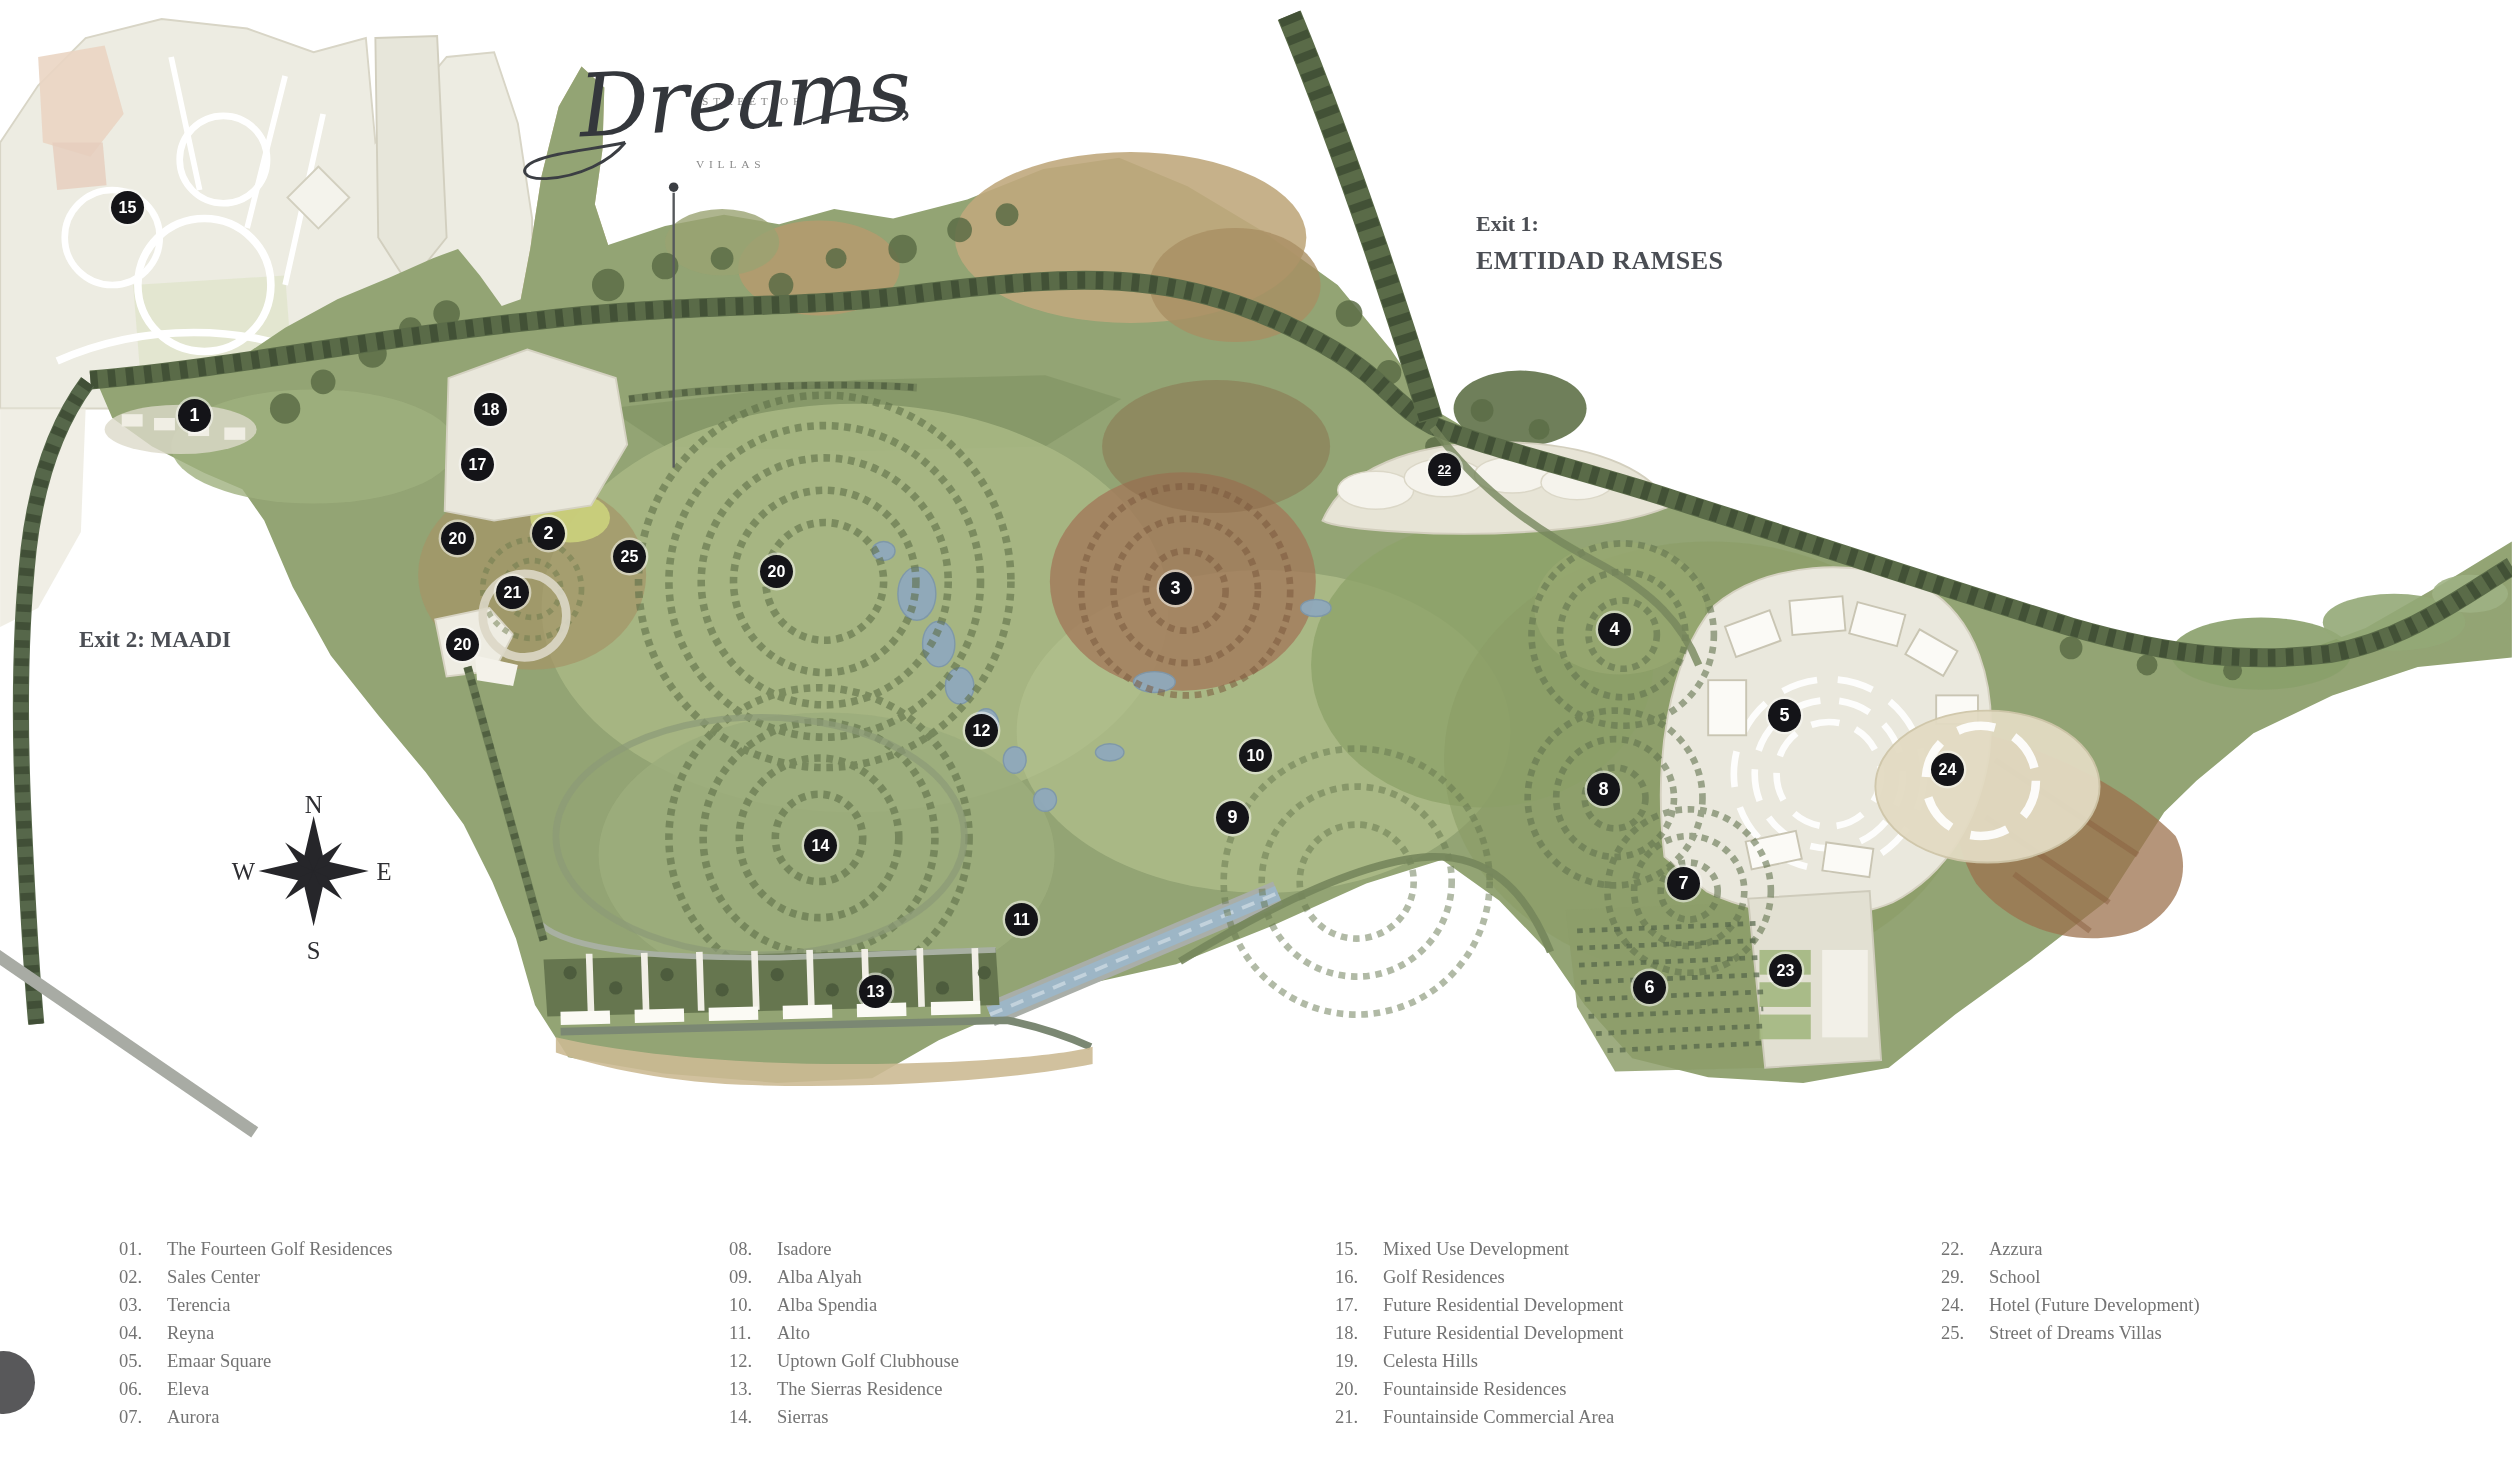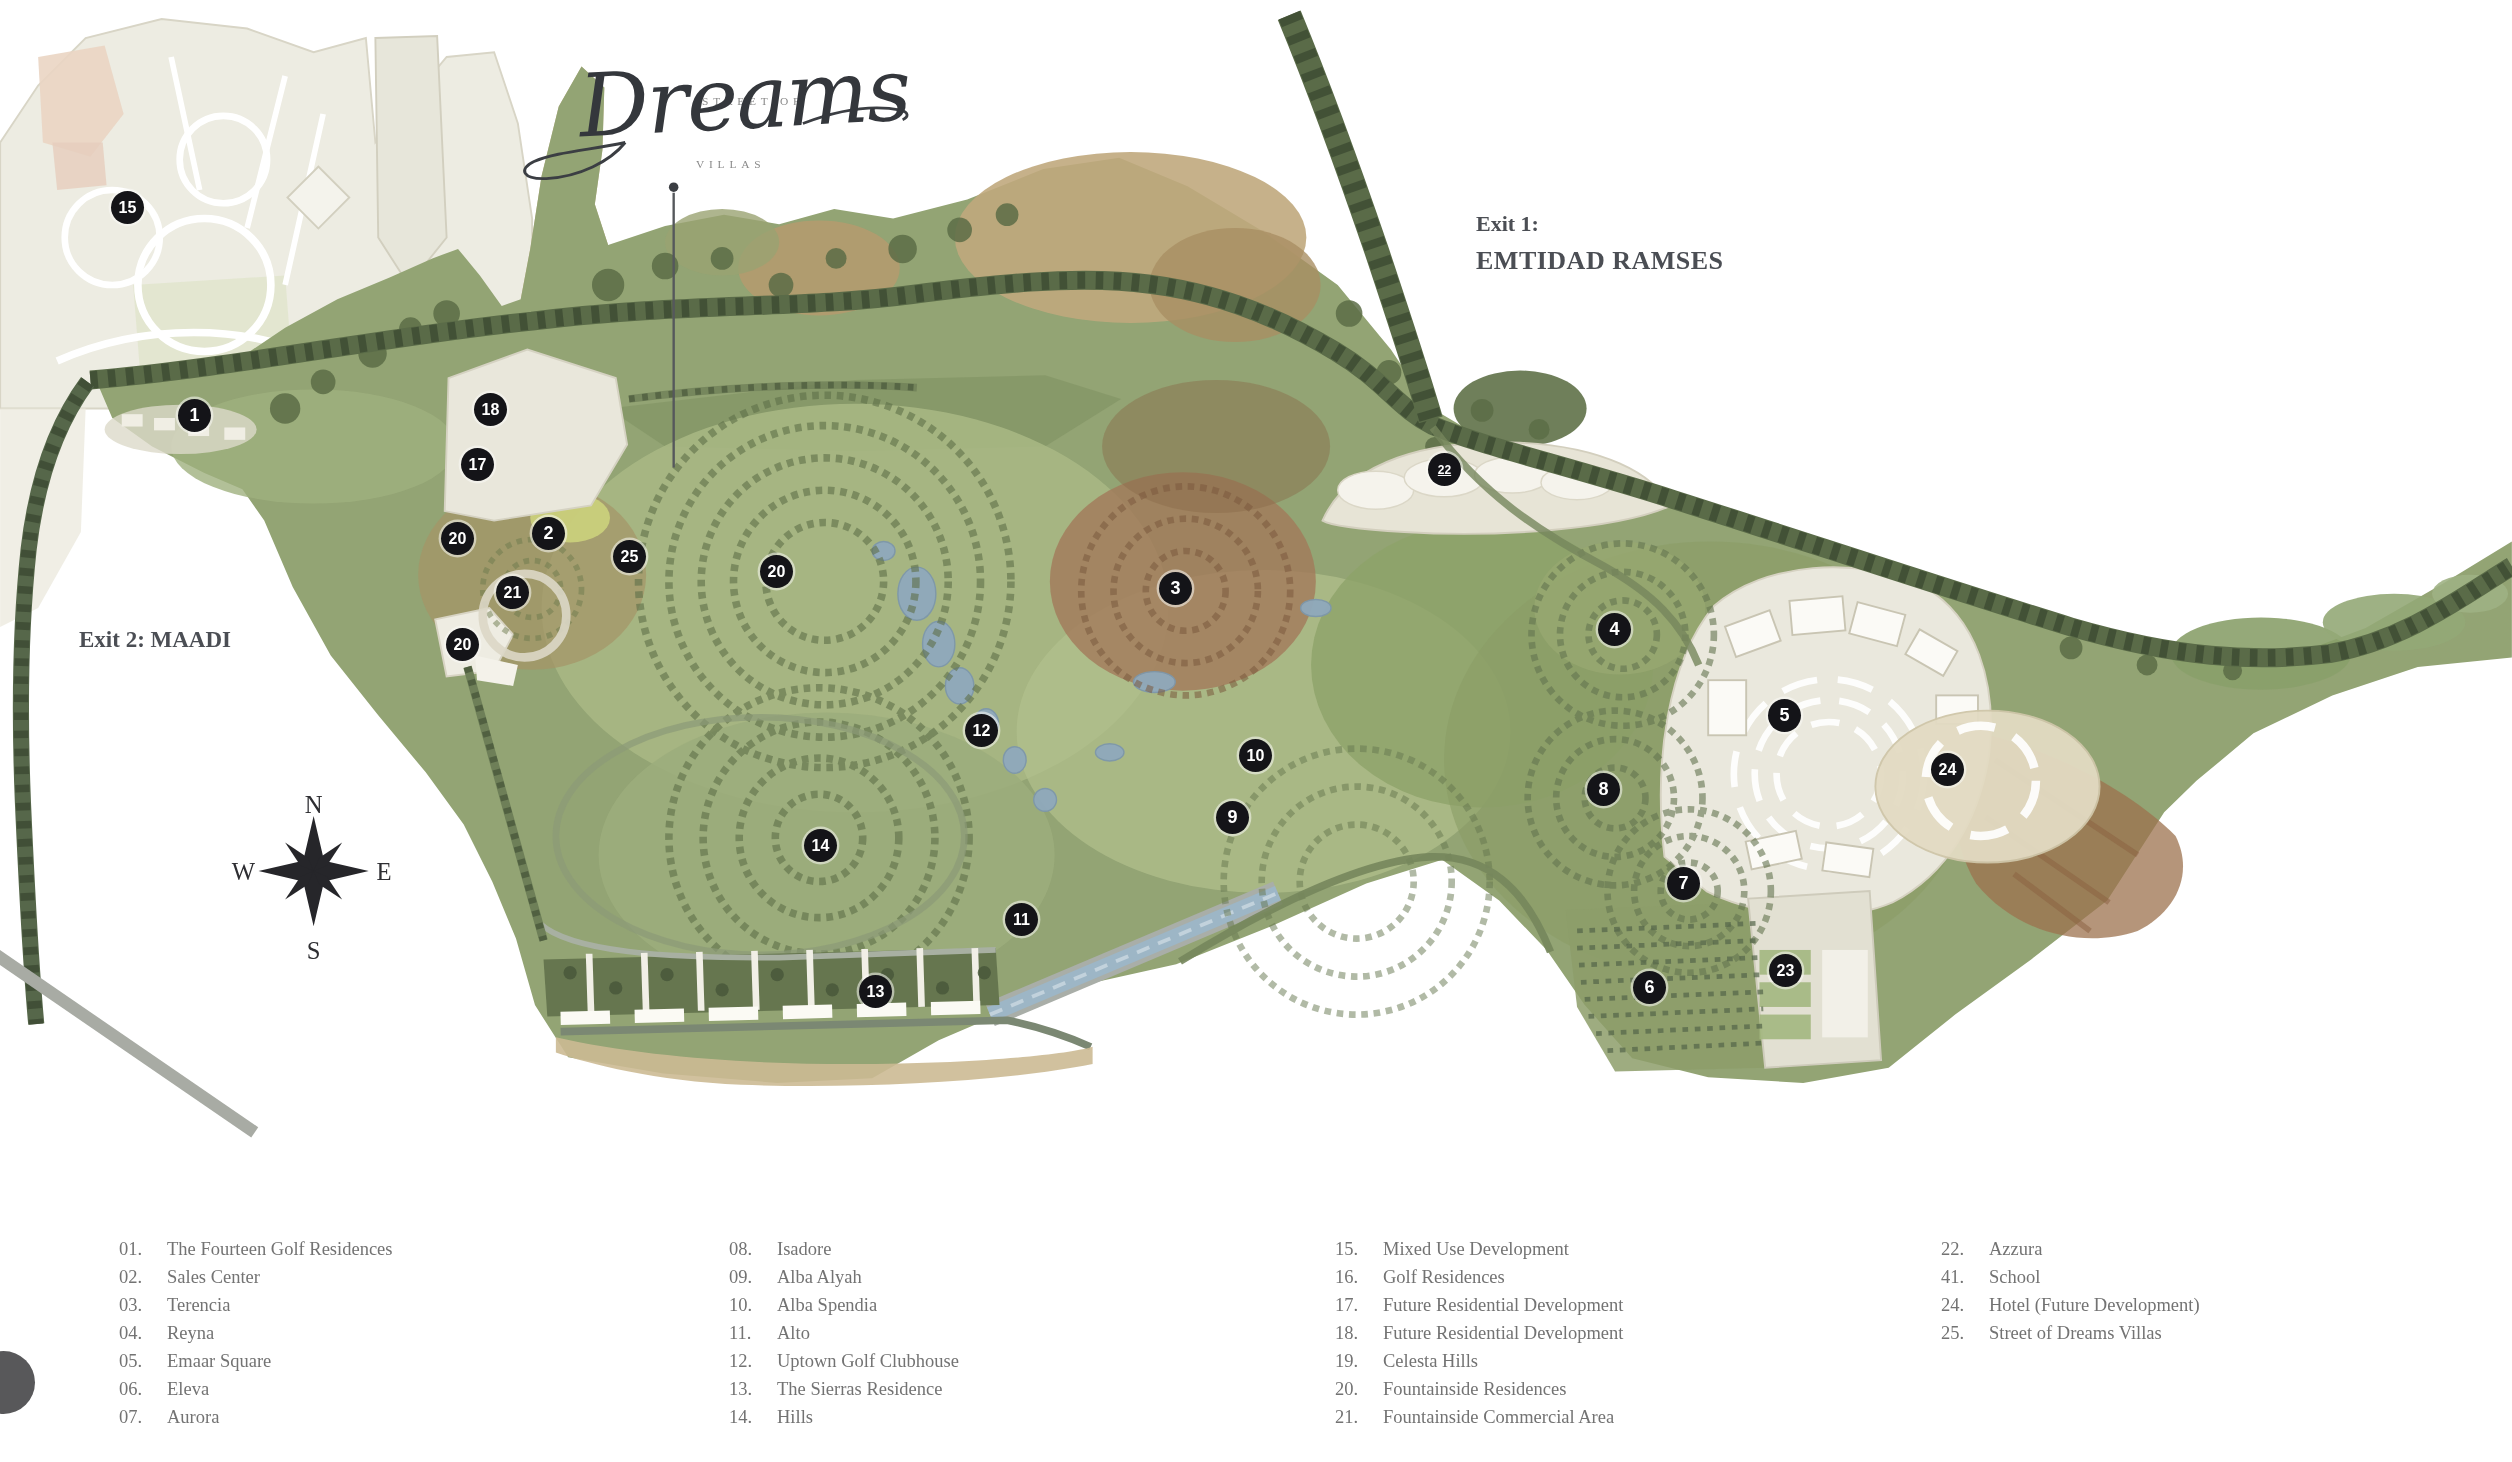--- a/index.html
+++ b/index.html
@@ -394,21 +394,21 @@
       <div class="legend-row">
         <span class="num">12.</span>
         <span class="lab">Uptown Golf Clubhouse</span>
       </div>
       <div class="legend-row">
         <span class="num">13.</span>
         <span class="lab">The Sierras Residence</span>
       </div>
       <div class="legend-row">
         <span class="num">14.</span>
-        <span class="lab">Hills</span>
+        <span class="lab">Sierras</span>
       </div>
     </div>
   <div class="legend-col lc3">
       <div class="legend-row">
         <span class="num">15.</span>
         <span class="lab">Mixed Use Development</span>
       </div>
       <div class="legend-row">
         <span class="num">16.</span>
         <span class="lab">Golf Residences</span>
@@ -433,21 +433,21 @@
         <span class="num">21.</span>
         <span class="lab">Fountainside Commercial Area</span>
       </div>
     </div>
   <div class="legend-col lc4">
       <div class="legend-row">
         <span class="num">22.</span>
         <span class="lab">Azzura</span>
       </div>
       <div class="legend-row">
-        <span class="num">41.</span>
+        <span class="num">29.</span>
         <span class="lab">School</span>
       </div>
       <div class="legend-row">
         <span class="num">24.</span>
         <span class="lab">Hotel (Future Development)</span>
       </div>
       <div class="legend-row">
         <span class="num">25.</span>
         <span class="lab">Street of Dreams Villas</span>
       </div>

